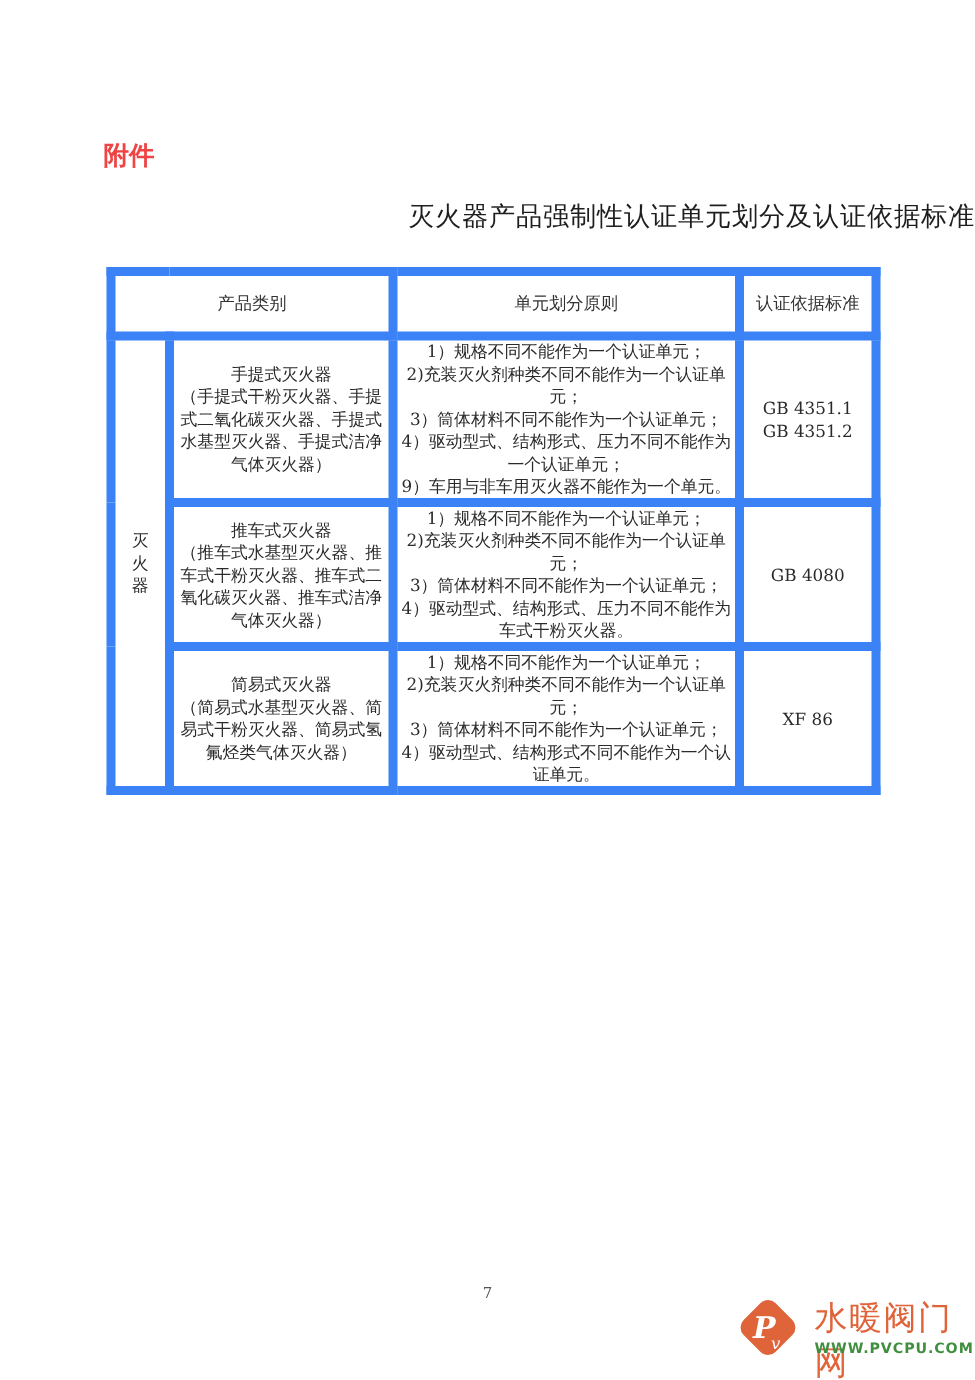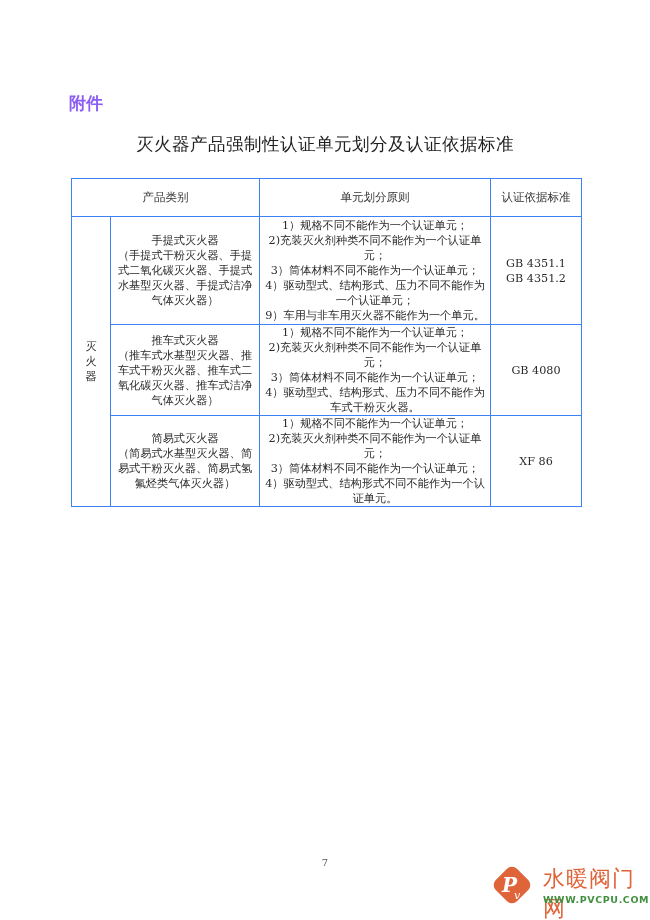--- a/index.html
+++ b/index.html
@@ -2,32 +2,32 @@
 <html><head>
 <meta charset="utf-8">
 <style>
   html, body { margin: 0; padding: 0; }
   body {
     width: 650px; height: 920px; background: #ffffff; position: relative;
     font-family: "DejaVu Serif", serif; color: #2a2a2a; overflow: hidden;
   }
   .attach {
     position: absolute; left: 69px; top: 92px;
-    font-family: "DejaVu Sans", sans-serif; font-size: 17px; font-weight: bold; color: #8b5cf6;
+    font-family: "DejaVu Sans", sans-serif; font-size: 17px; font-weight: bold; color: #ef4444;
   }
   .doc-title {
-    position: absolute; left: 0; width: 650px; top: 132px; text-align: center;
+    position: absolute; left: 0; width: 650px; top: 132px; text-align: right;
     font-family: Liberation Mono, monospace; font-size: 17.5px; color: #1e1e1e; letter-spacing: 0.5px;
   }
   table.std {
     position: absolute; left: 71px; top: 178px; width: 510px;
     border-collapse: collapse; table-layout: fixed;
   }
   table.std td, table.std th {
-    border: 1px solid #3b82f6; padding: 0; vertical-align: middle;
+    border: 6px solid #3b82f6; padding: 0; vertical-align: middle;
     font-weight: normal; font-size: 11.2px; line-height: 15px;
   }
   table.std th {
     height: 37px; font-family: "DejaVu Sans", sans-serif; font-size: 11.5px; color: #333;
     text-align: center;
   }
   td.cat-main { text-align: center; font-size: 12.5px; line-height: 18px; }
   td.product { text-align: center; padding: 0 4px; }
   td.rules { text-align: center; padding: 1px 4px 2px 4px; }
   td.std-code { text-align: center; }

